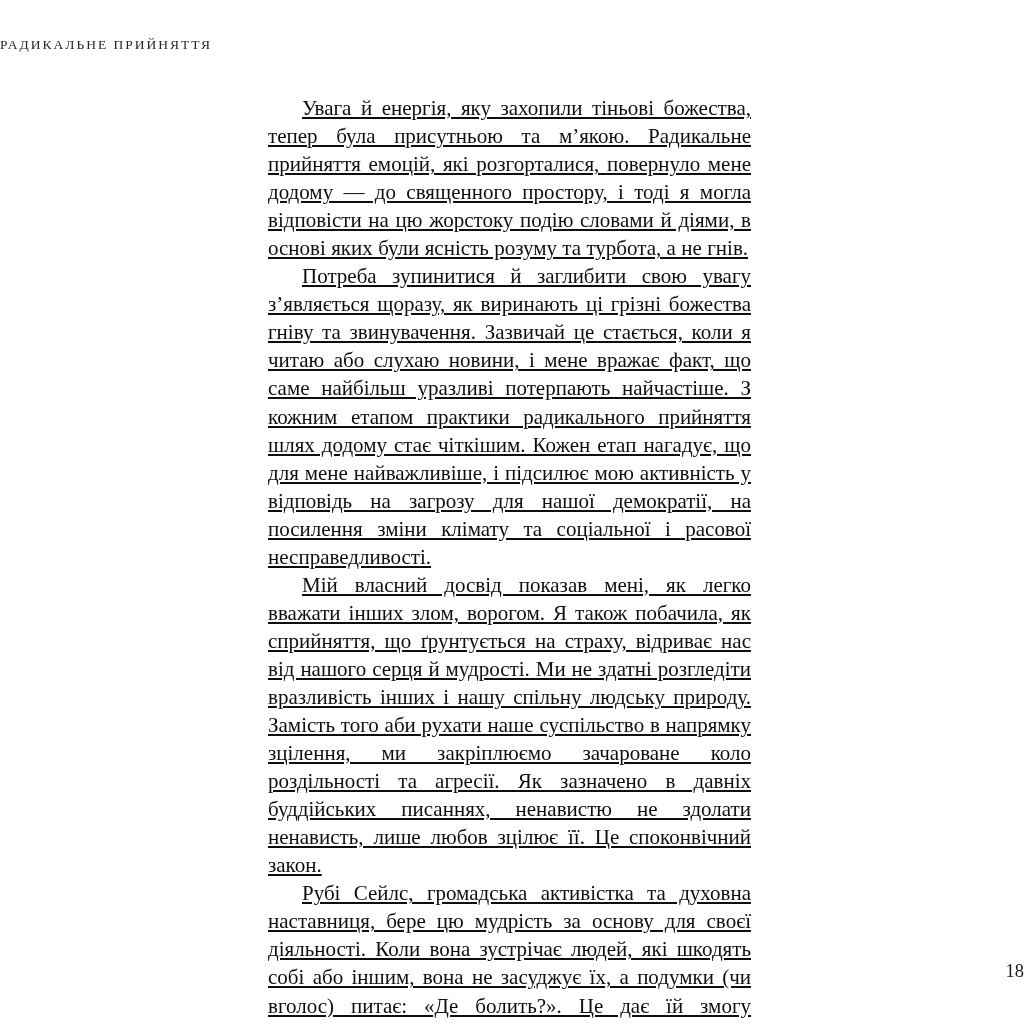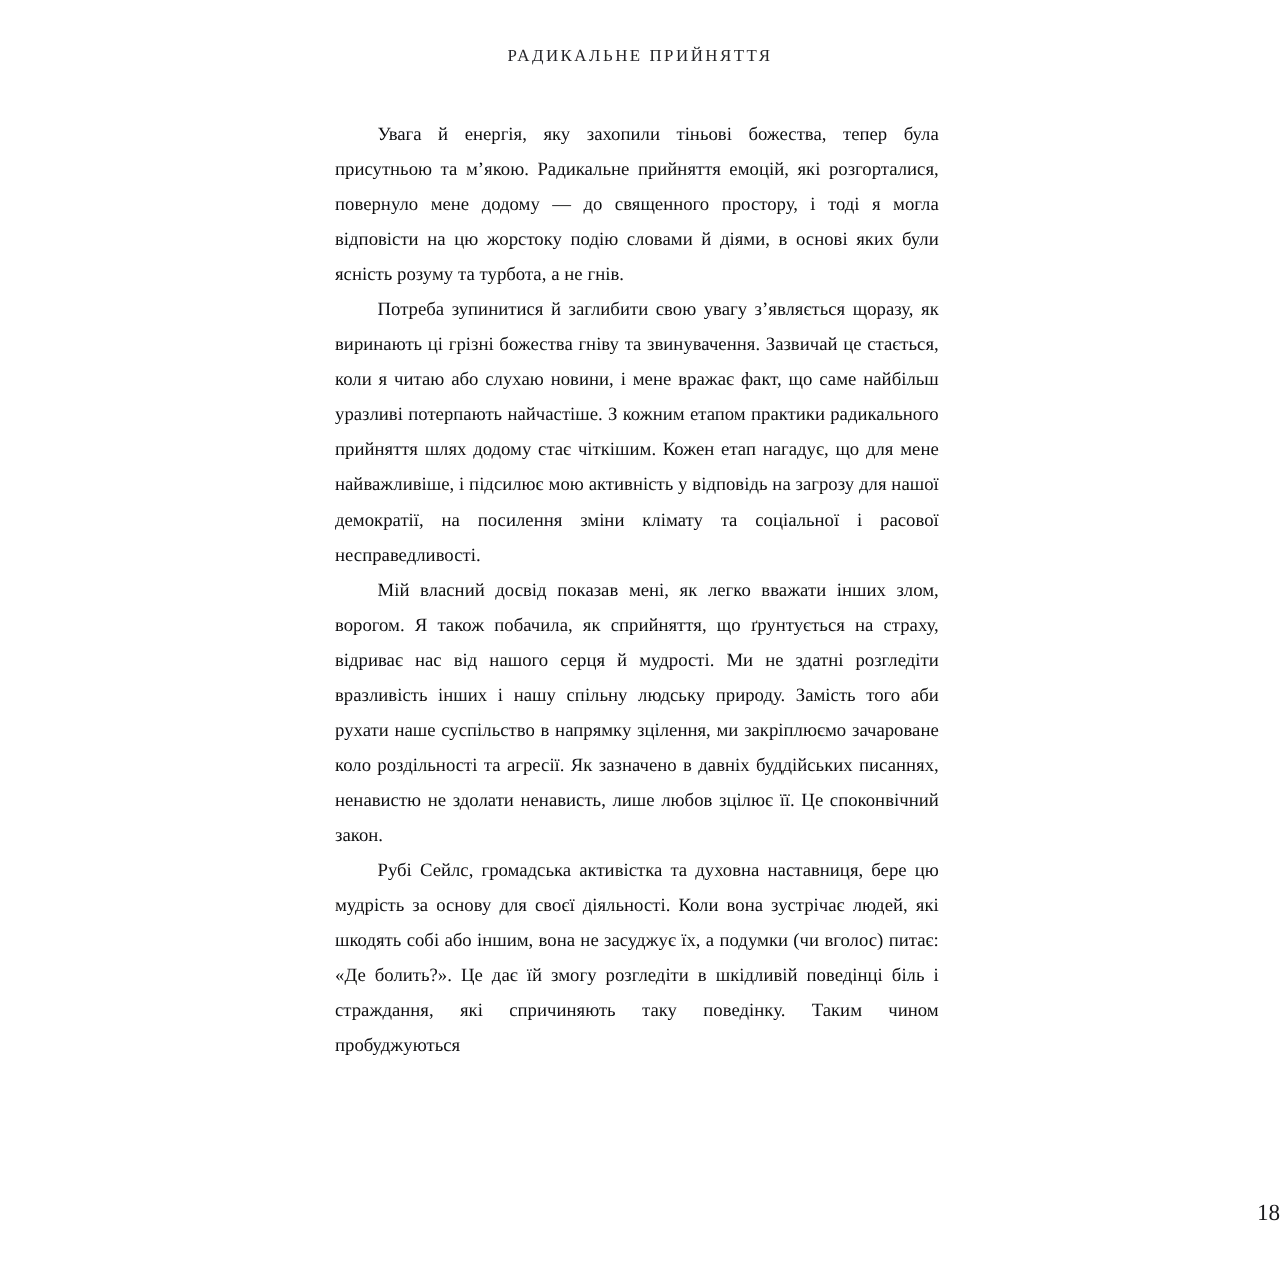--- a/index.html
+++ b/index.html
@@ -19,47 +19,48 @@
     color: #0e0e10;
     -webkit-font-smoothing: antialiased;
   }
 
   
   .running-head {
     position: absolute;
     top: 38px;
     left: 0;
     width: 100%;
-    text-align: center;
+    text-align: left;
     font-size: 13.5px;
     line-height: 1;
     letter-spacing: 2.0px;
     text-transform: uppercase;
     font-variant: small-caps;
     color: #26262a;
     font-weight: 400;
     white-space: nowrap;
   }
 
   
   .text-block {
     position: absolute;
     top: 94px;
     left: 268px;
     width: 483px;
   }
   .para {
     margin: 0;
-    font-size: 15px;
+    font-size: 21px;
     line-height: 28.05px;
     text-align: justify;
     text-justify: inter-word;
     text-indent: 34px;
     hyphens: manual;
     word-spacing: 0.1px;
+    text-decoration: underline;
   }
 
   
   .folio {
     position: absolute;
     top: 962px;
     left: 0;
     width: 100%;
     text-align: right;
     font-size: 18.5px;

